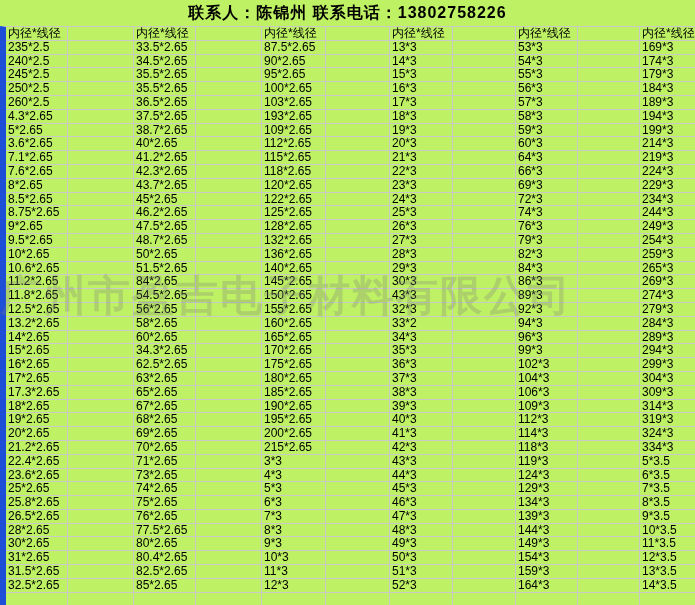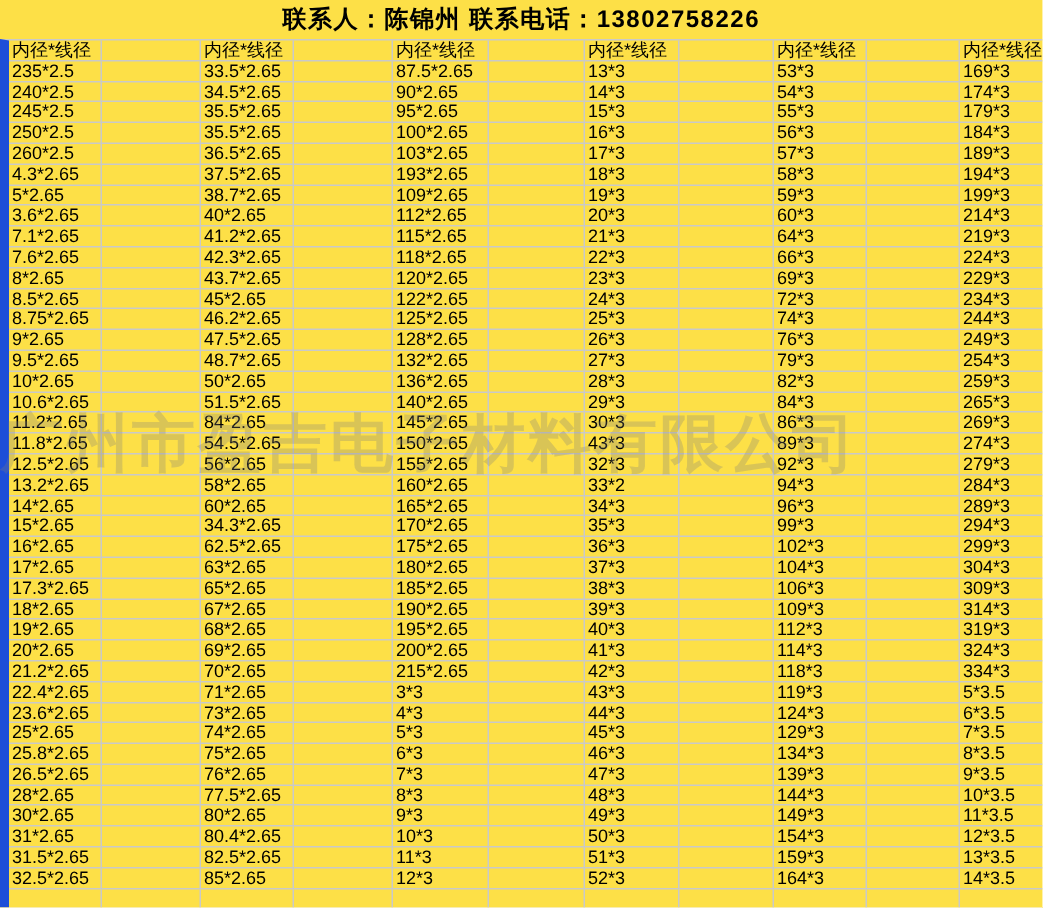--- a/index.html
+++ b/index.html
@@ -1,19 +1,19 @@
 <!DOCTYPE html>
 <html><head>
 <meta charset="utf-8">
 <style>
   html,body{margin:0;padding:0;background:#fff;}
   #page{
     position:relative;
     width:695px;height:605px;
-    background:#fde047;
+    background:#bef264;
     overflow:hidden;
     font-family:"Liberation Sans","DejaVu Sans",sans-serif;
     color:#000;
   }
   .title{
     position:absolute;top:3px;left:0;width:100%;
     text-align:center;
     font-size:16px;font-weight:bold;
     letter-spacing:1px;
     white-space:nowrap;

